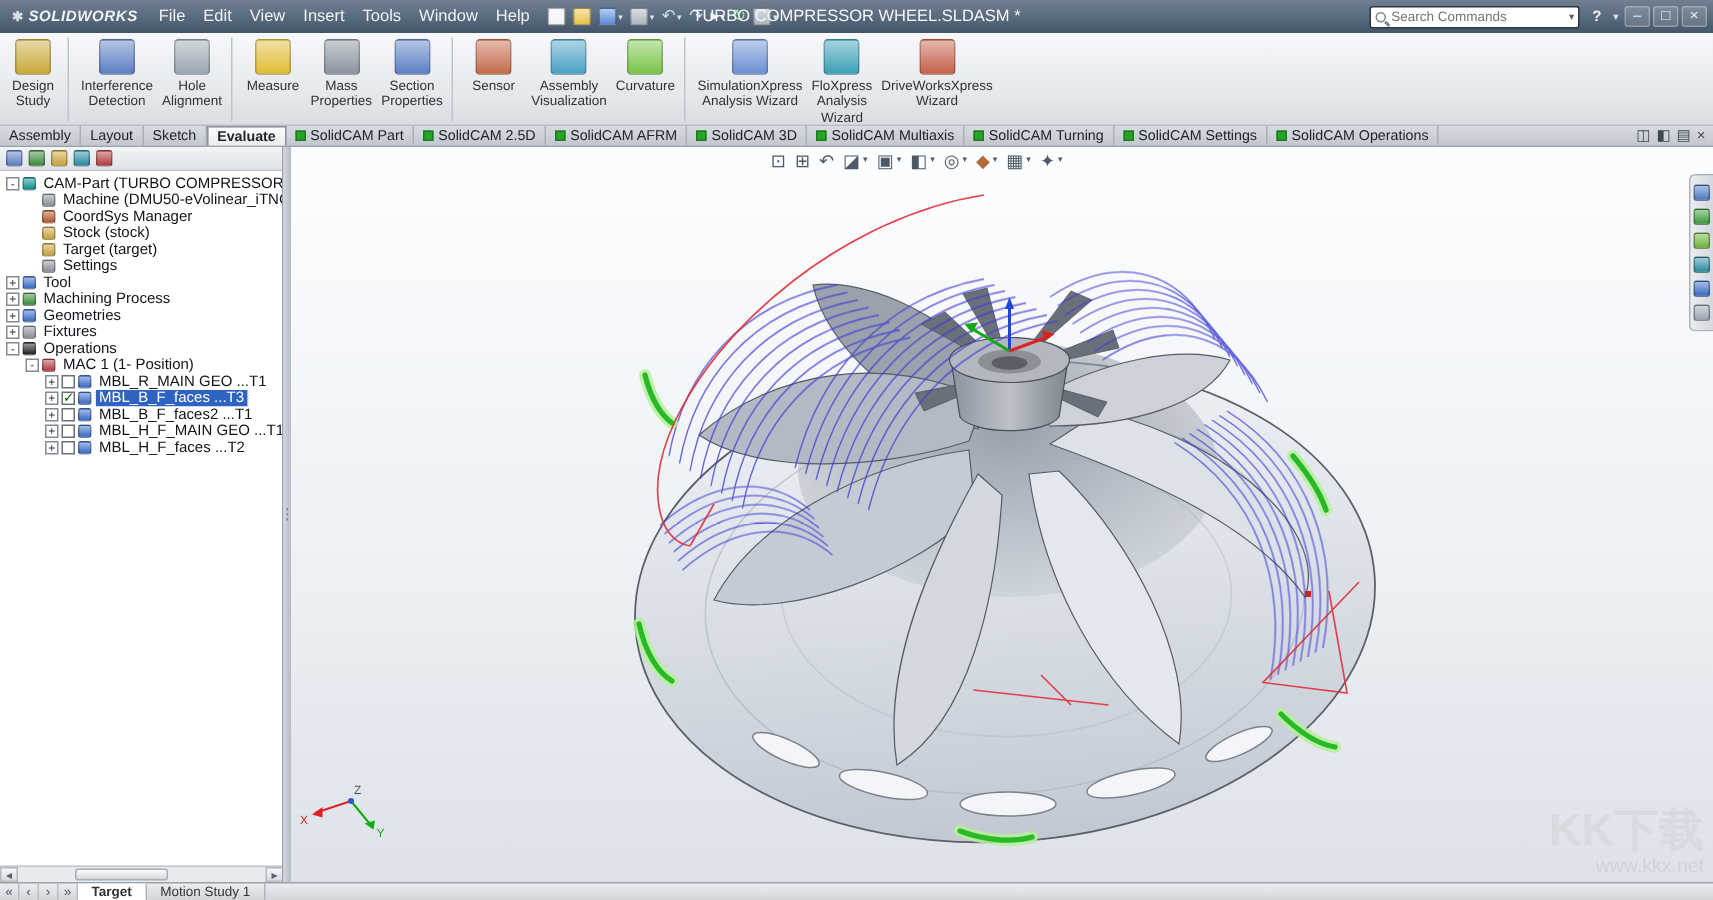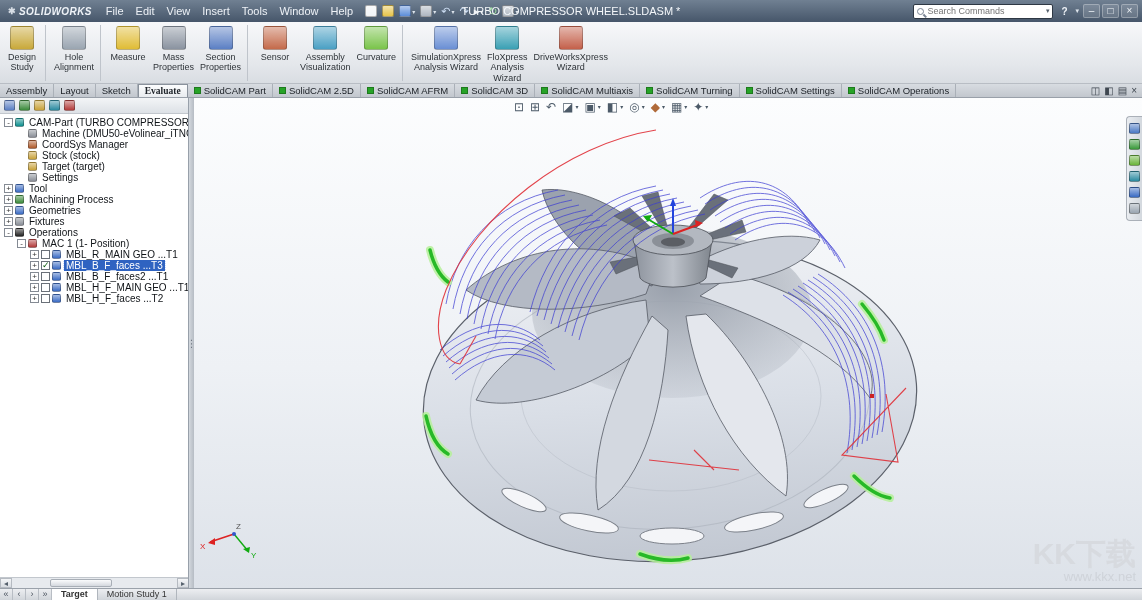--- a/index.html
+++ b/index.html
@@ -37,21 +37,21 @@
 .ribbon{position:absolute;top:22px;left:0;width:100%;height:62px;background:linear-gradient(#f7f8fa,#e4e7eb 70%,#d9dde2);border-bottom:1px solid #b8bdc4;display:flex;align-items:flex-start;padding:3px 2px 2px 2px;z-index:20;}
 .rbtn{display:flex;flex-direction:column;align-items:center;min-width:44px;padding:1px 3px;height:56px;}
 .rbtn .chip{width:24px;height:24px;border-radius:3px;border:1px solid rgba(0,0,0,.22);flex:none;}
 .rlabel{font-size:9px;line-height:1.15;text-align:center;color:#2e3338;white-space:pre-line;margin-top:2px;}
 .sep-after{border-right:1px solid #bfc4cb;padding-right:6px;margin-right:5px;}
 
 
 .tabrow{position:absolute;top:84px;left:0;width:100%;height:14px;background:linear-gradient(#d8dce1,#c2c7ce);border-bottom:1px solid #99a0a9;display:flex;align-items:stretch;font-size:9.5px;z-index:20;}
 .tabs{display:flex;align-items:stretch;}
 .tab{display:flex;align-items:center;padding:0 6px;border-right:1px solid #aab0b8;color:#20252b;white-space:nowrap;}
-.tab.active{background:linear-gradient(#fcfdfe,#e9ecef);font-weight:bold;border:1px solid #8a929c;border-bottom:none;font-family:Liberation Serif, serif;}
+.tab.active{background:linear-gradient(#fcfdfe,#e9ecef);font-weight:bold;border:1px solid #8a929c;border-bottom:none;}
 .sc{display:none;width:7px;height:7px;background:#27a327;border:1px solid #1d7a1d;margin-right:3px;flex:none;}
 .sc.on{display:inline-block;}
 .pane-icons{margin-left:auto;display:flex;gap:4px;padding:0 5px;align-items:center;}
 .pico{font-size:10px;color:#3f4750;line-height:1;}
 
 
 .main{position:absolute;top:98px;left:0;right:0;bottom:12px;}
 .leftpanel{position:absolute;left:0;top:0;width:189px;height:100%;background:#fff;border-right:1px solid #98a0aa;overflow:hidden;}
 .ptoolbar{height:16px;background:linear-gradient(#f3f5f7,#dde1e6);border-bottom:1px solid #c2c7cd;display:flex;align-items:center;gap:4px;padding:0 4px;}
 .pticon{display:inline-flex;}
@@ -168,20 +168,26 @@
         </span>
     </div>
   </div>
 
   <div class="ribbon">
 
   <div class="rbtn sep-after">
         <span class="chip on" style="background-color: rgb(201, 169, 58);"></span>
         <span class="rlabel">Design
 Study</span>
+
+      </div>
+      <div class="rbtn">
+        <span class="chip on" style="background-color: rgb(91, 127, 196);"></span>
+        <span class="rlabel">Interference
+Detection</span>
 
       </div>
       <div class="rbtn sep-after">
         <span class="chip on" style="background-color: rgb(154, 165, 177);"></span>
         <span class="rlabel">Hole
 Alignment</span>
 
       </div>
       <div class="rbtn">
         <span class="chip on" style="background-color: rgb(224, 188, 53);"></span>

